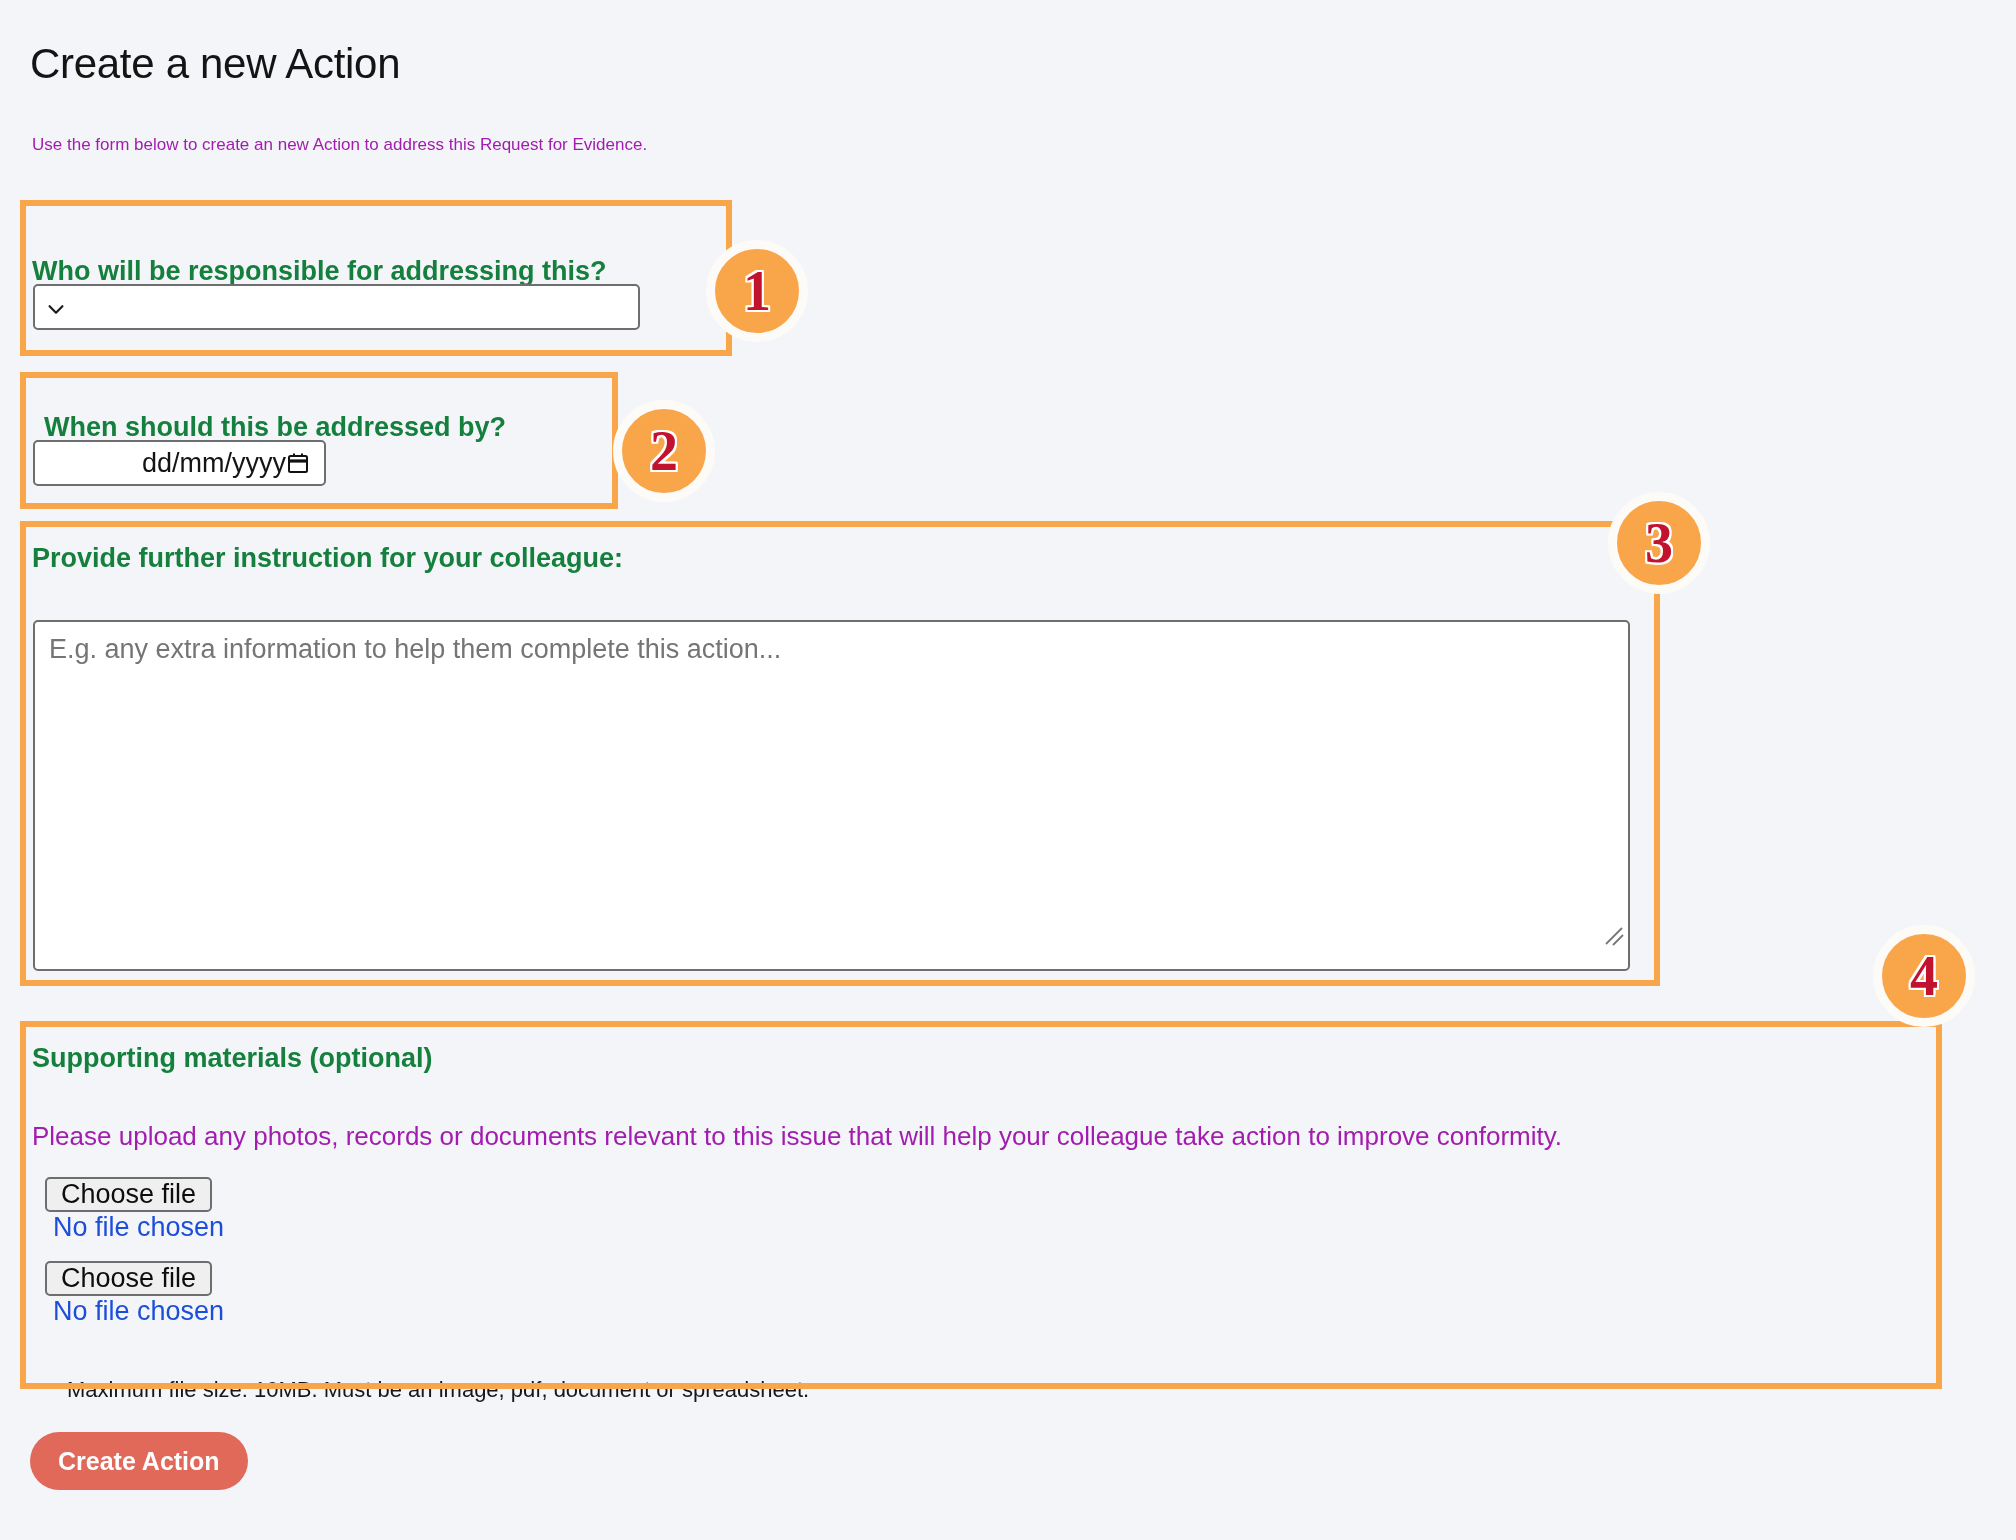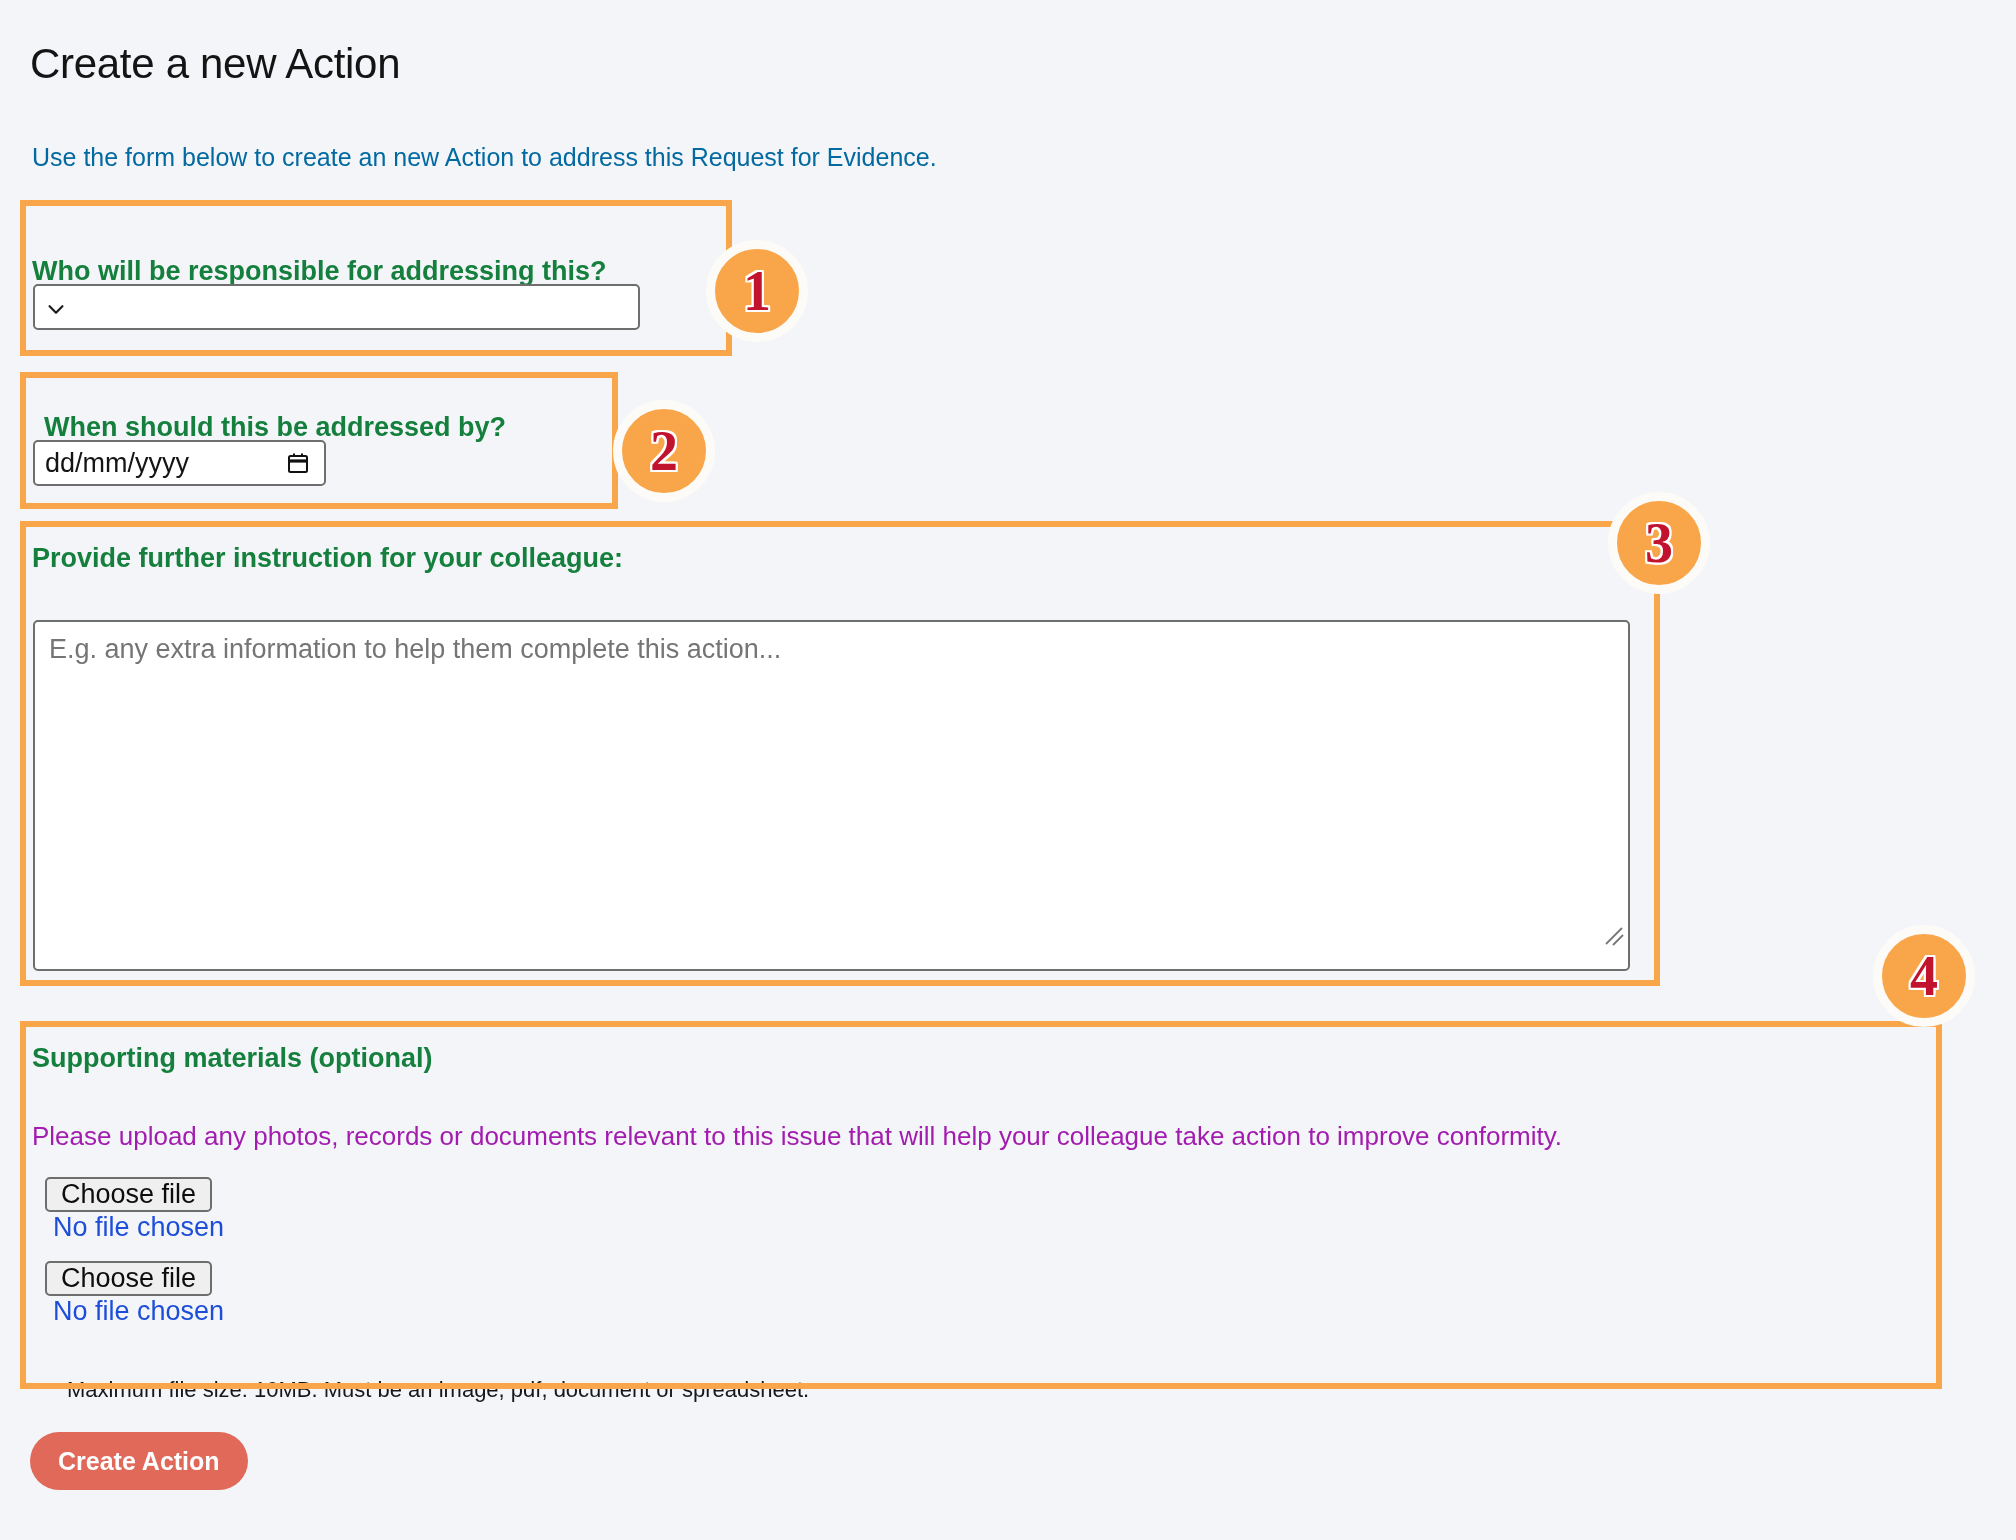--- a/index.html
+++ b/index.html
@@ -21,23 +21,23 @@
     left: 30px; top: 12px;
     font-size: 42px;
     font-weight: 400;
     letter-spacing: -0.3px;
     color: #141414;
     white-space: nowrap;
   }
   #page-subtitle {
     position: absolute;
     left: 32px; top: 118px;
-    font-size: 25px;
+    font-size: 17px;
     font-weight: 400;
-    color: #0369a1;
+    color: #a21caf;
     white-space: nowrap;
   }
 
   .field-label {
     position: absolute;
     font-size: 27px;
     font-weight: 700;
     color: #15803d;
     white-space: nowrap;
   }
@@ -73,21 +73,21 @@
     background: #ffffff;
     border: 2px solid #6e6e6e;
     border-radius: 5px;
     font-size: 27px;
     color: #141414;
     padding: 0 10px;
     display: flex;
     align-items: center;
     cursor: text;
   }
-  #date-input .date-text { flex: 1 1 auto; }
+  #date-input .date-text { flex: 1 1 auto; text-align: right; }
   #date-input .cal { width: 24px; height: 24px; flex: 0 0 auto; margin-right: 4px; }
 
   
   #instruction-textarea {
     position: absolute;
     left: 33px; top: 620px;
     width: 1597px; height: 351px;
     background: #ffffff;
     border: 2px solid #6e6e6e;
     border-radius: 5px;

